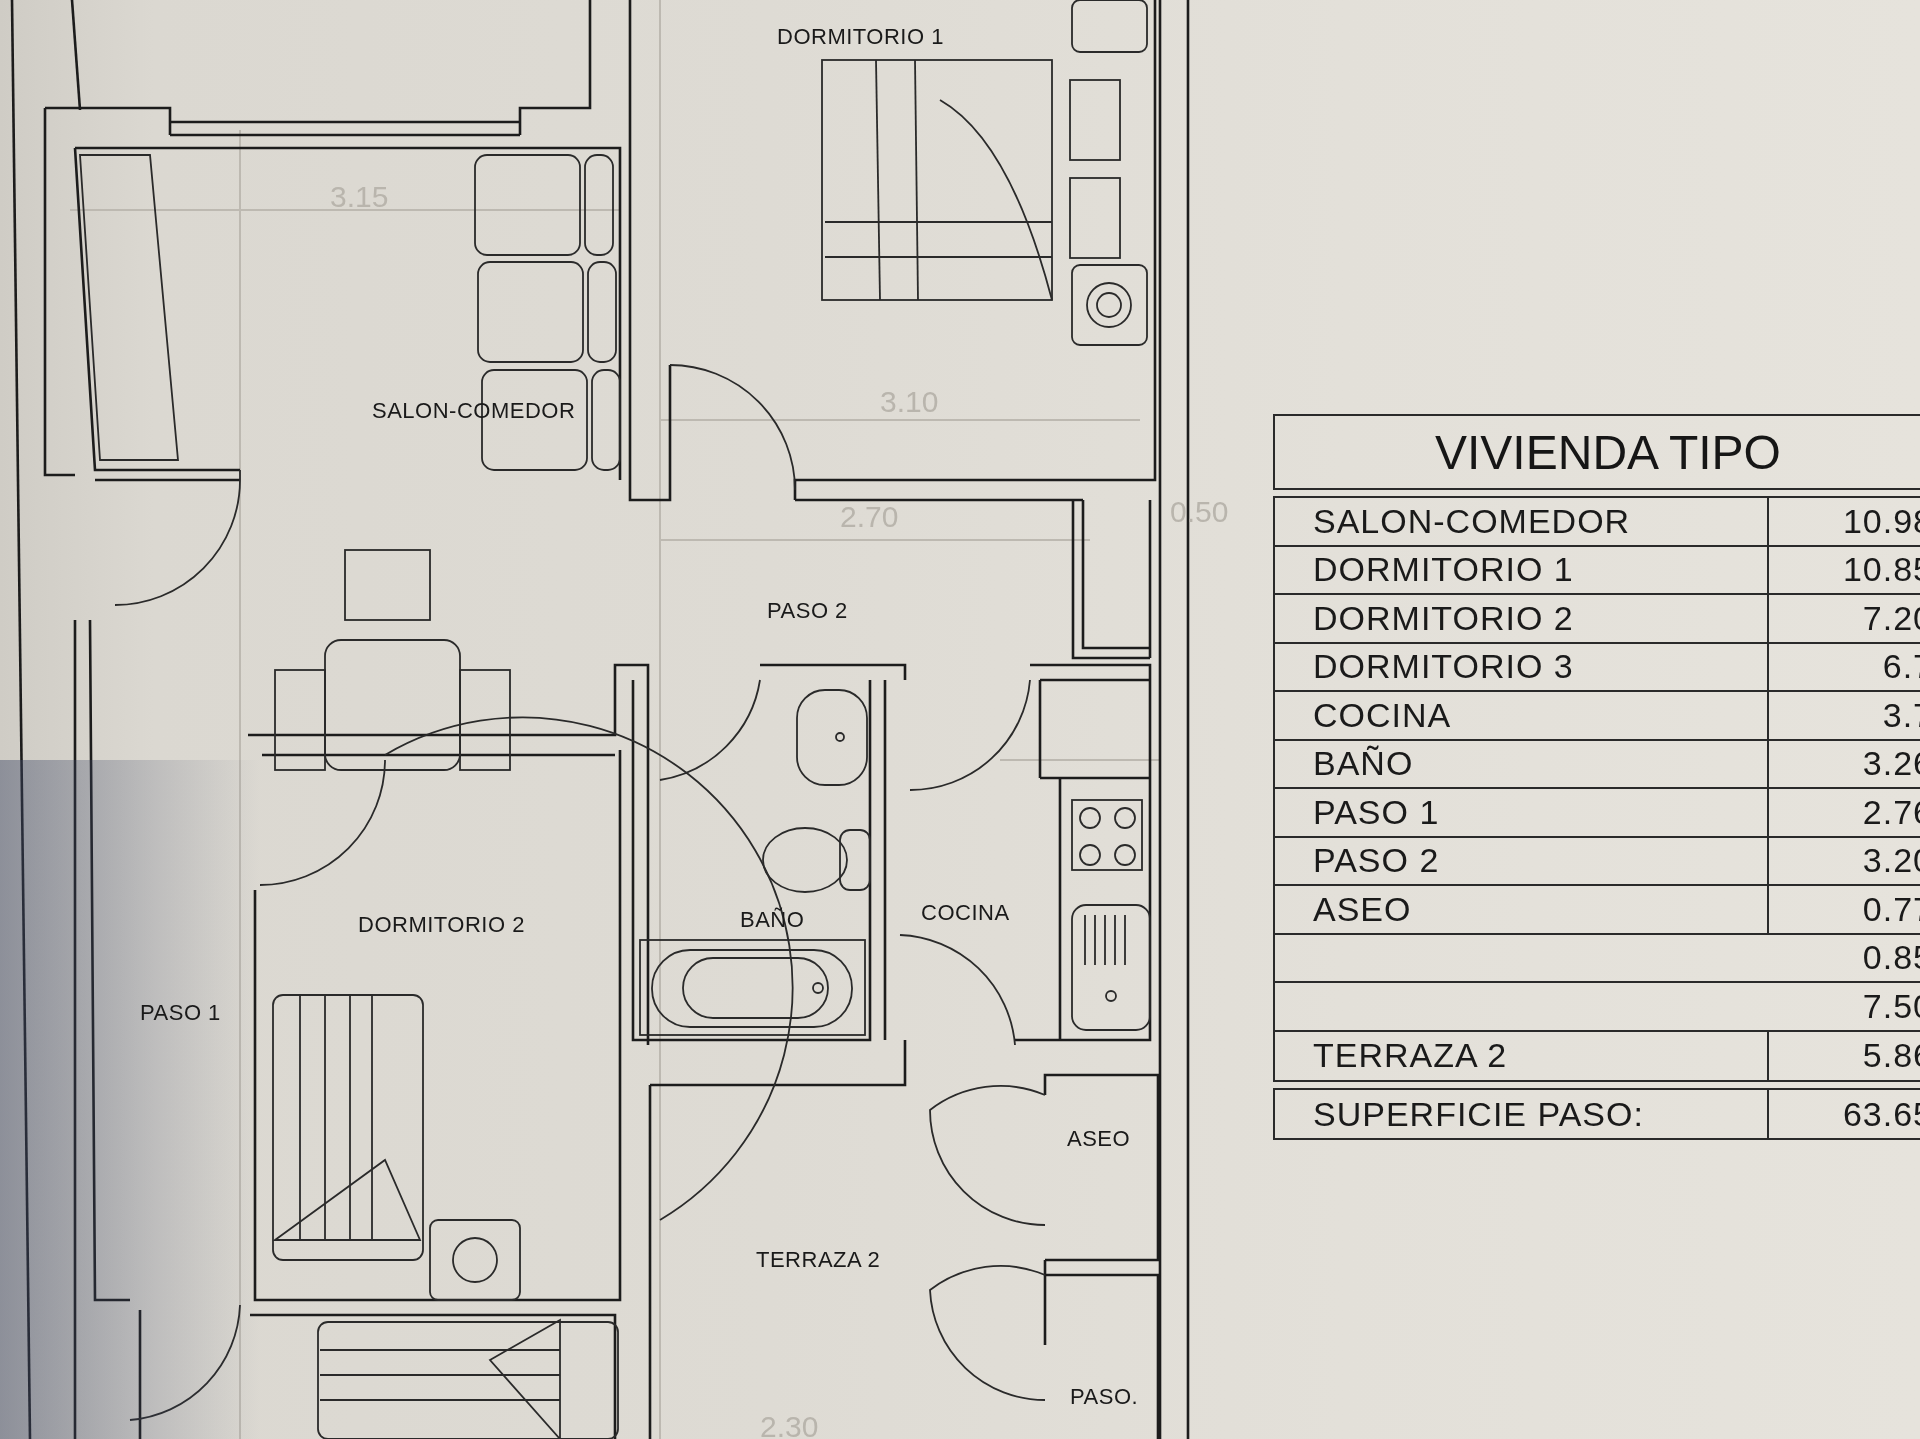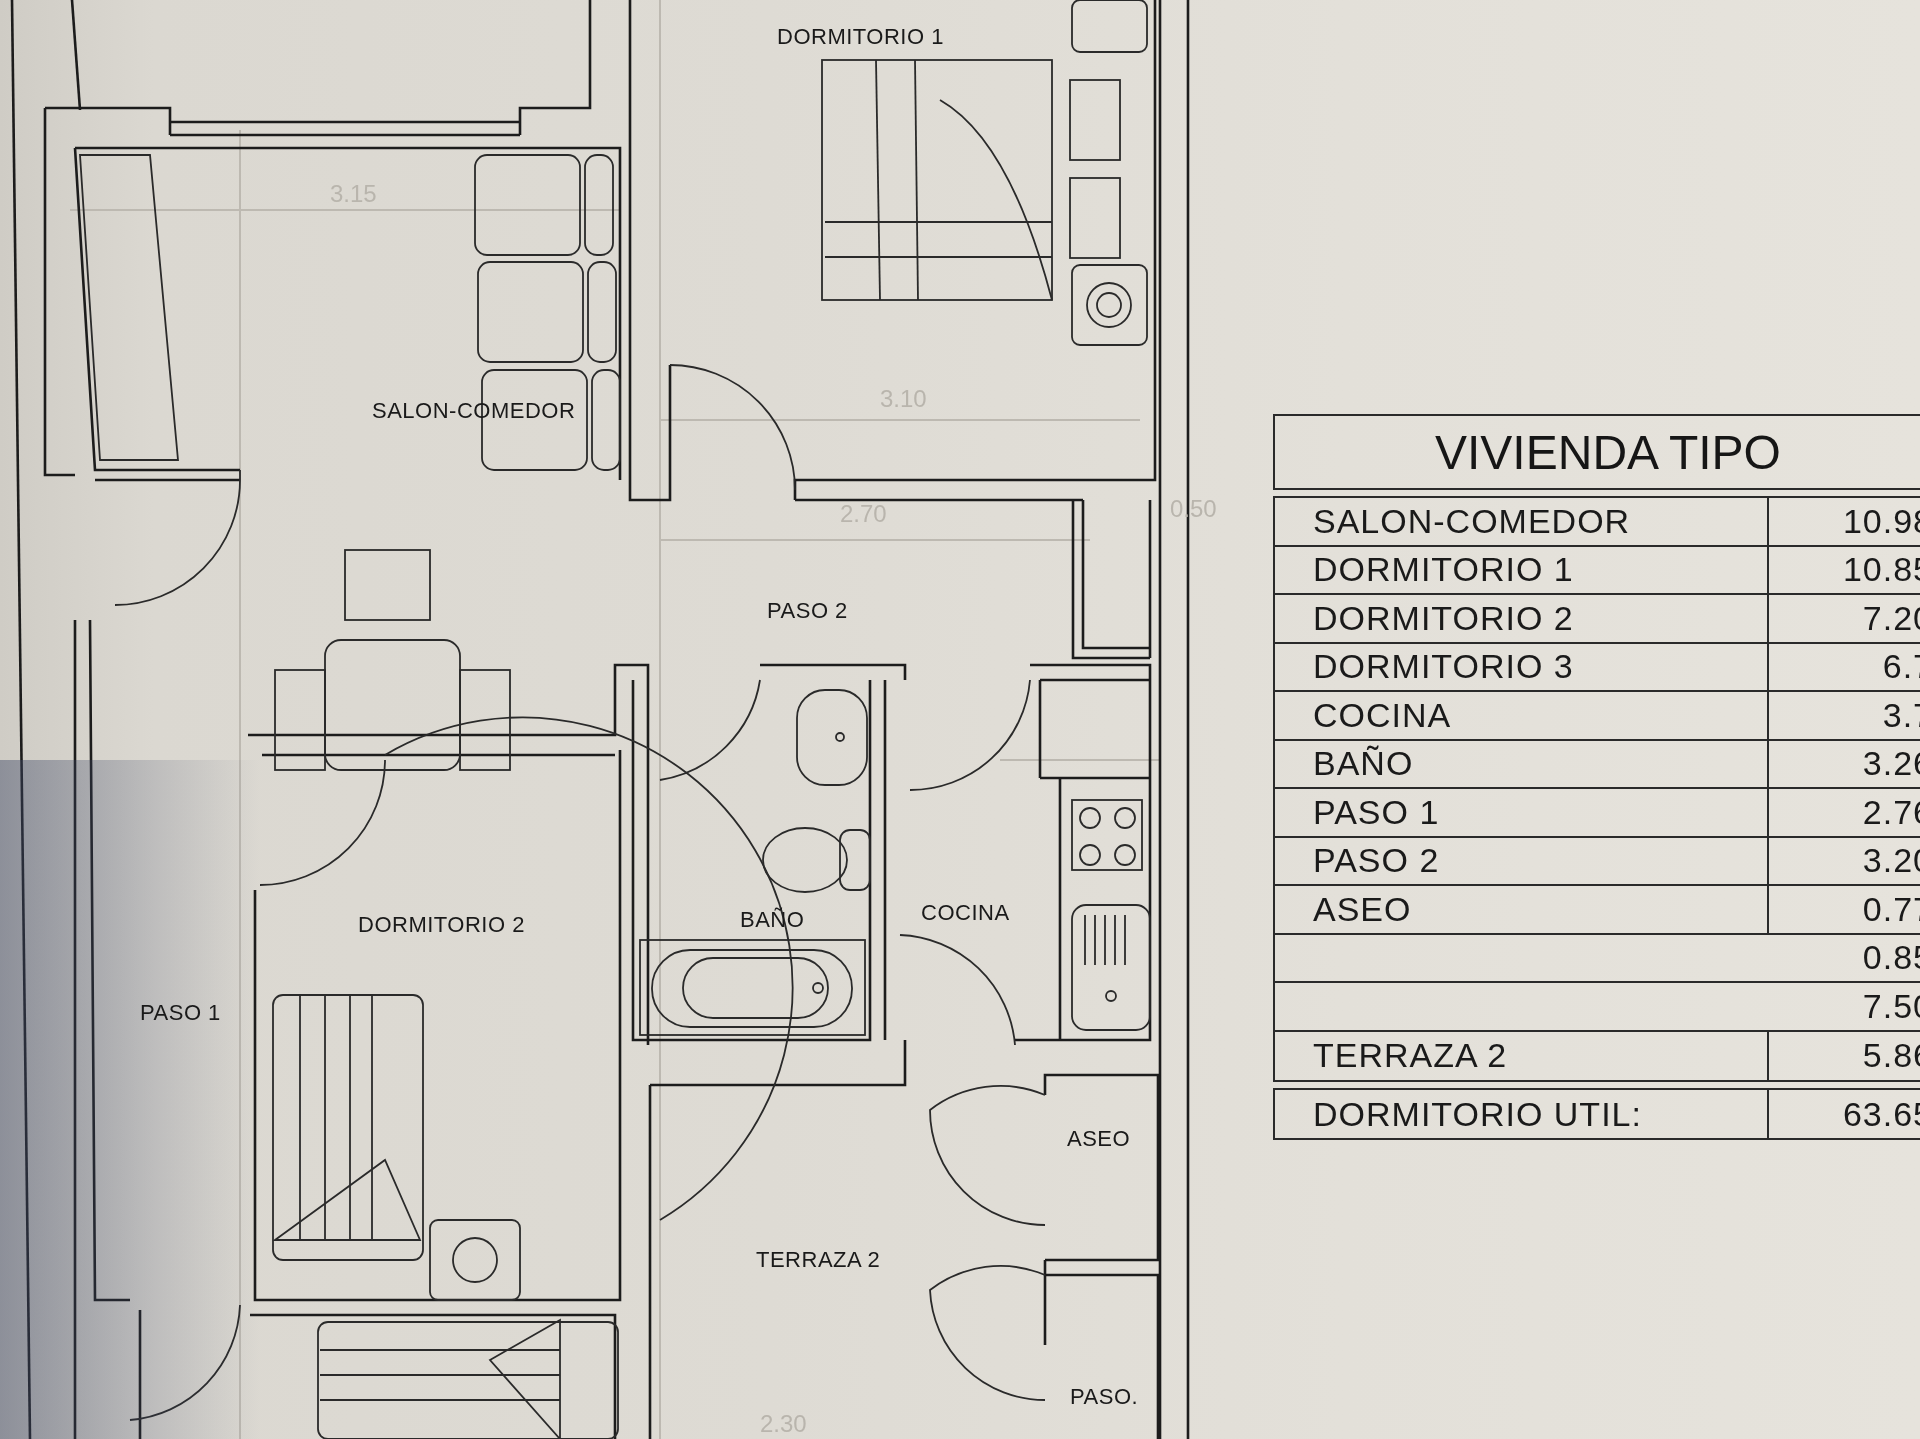--- a/index.html
+++ b/index.html
@@ -7,21 +7,21 @@
          background:#d9d6cf; font-family:"Liberation Sans", sans-serif; }
   .paper { position:absolute; left:0; top:0; width:1920px; height:1439px;
            background:linear-gradient(90deg,#cfccc5 0%,#dbd8d1 8%,#dedbd4 40%,#e3e0d9 70%,#e6e3dc 100%); }
   .shade { position:absolute; left:0; top:760px; width:260px; height:679px;
            background:linear-gradient(90deg,rgba(60,70,100,0.45),rgba(60,70,100,0.0)); pointer-events:none; }
   svg.plan { position:absolute; left:0; top:0; }
   .w { fill:none; stroke:#1c1c1c; stroke-width:2.6; }
   .t { fill:none; stroke:#2a2a2a; stroke-width:1.8; }
   .f { fill:none; stroke:#bdb9b1; stroke-width:2; }
   .lbl { position:absolute; font-size:22px; color:#1a1a1a; letter-spacing:0.5px; white-space:nowrap; }
-  .dim { position:absolute; font-size:24px; color:#b9b5ad; white-space:nowrap; }
+  .dim { position:absolute; font-size:30px; color:#b9b5ad; white-space:nowrap; }
   
   .tbl { position:absolute; left:1273px; top:414px; width:660px; }
   .tbl-title { height:76px; border:2px solid #2a2a2a; border-right:none; display:flex; align-items:center;
                padding-left:160px; font-size:48px; color:#161616; box-sizing:border-box; }
   .tbl-rows { margin-top:6px; border:2px solid #2a2a2a; border-right:none; }
   .row { display:flex; height:48.5px; border-bottom:2px solid #2a2a2a; box-sizing:border-box; }
   .row:last-child { border-bottom:none; }
   .c-name { width:494px; border-right:2px solid #2a2a2a; font-size:34px; color:#1a1a1a;
             padding-left:38px; display:flex; align-items:center; box-sizing:border-box; letter-spacing:1px; }
   .c-val { flex:1; font-size:34px; color:#1a1a1a; display:flex; align-items:center; justify-content:flex-end;
@@ -241,17 +241,17 @@
     <div class="row">
         <div class="c-val">7.50</div>
       </div>
     <div class="row">
         <div class="c-name">TERRAZA  2</div>
         <div class="c-val">5.86</div>
       </div>
   </div>
   <div class="tbl-total">
     <div class="row">
-        <div class="c-name">DORMITORIO  UTIL:</div>
+        <div class="c-name">SUPERFICIE  PASO:</div>
         <div class="c-val">63.65</div>
       </div>
   </div>
 </div>
 
 </body></html>

